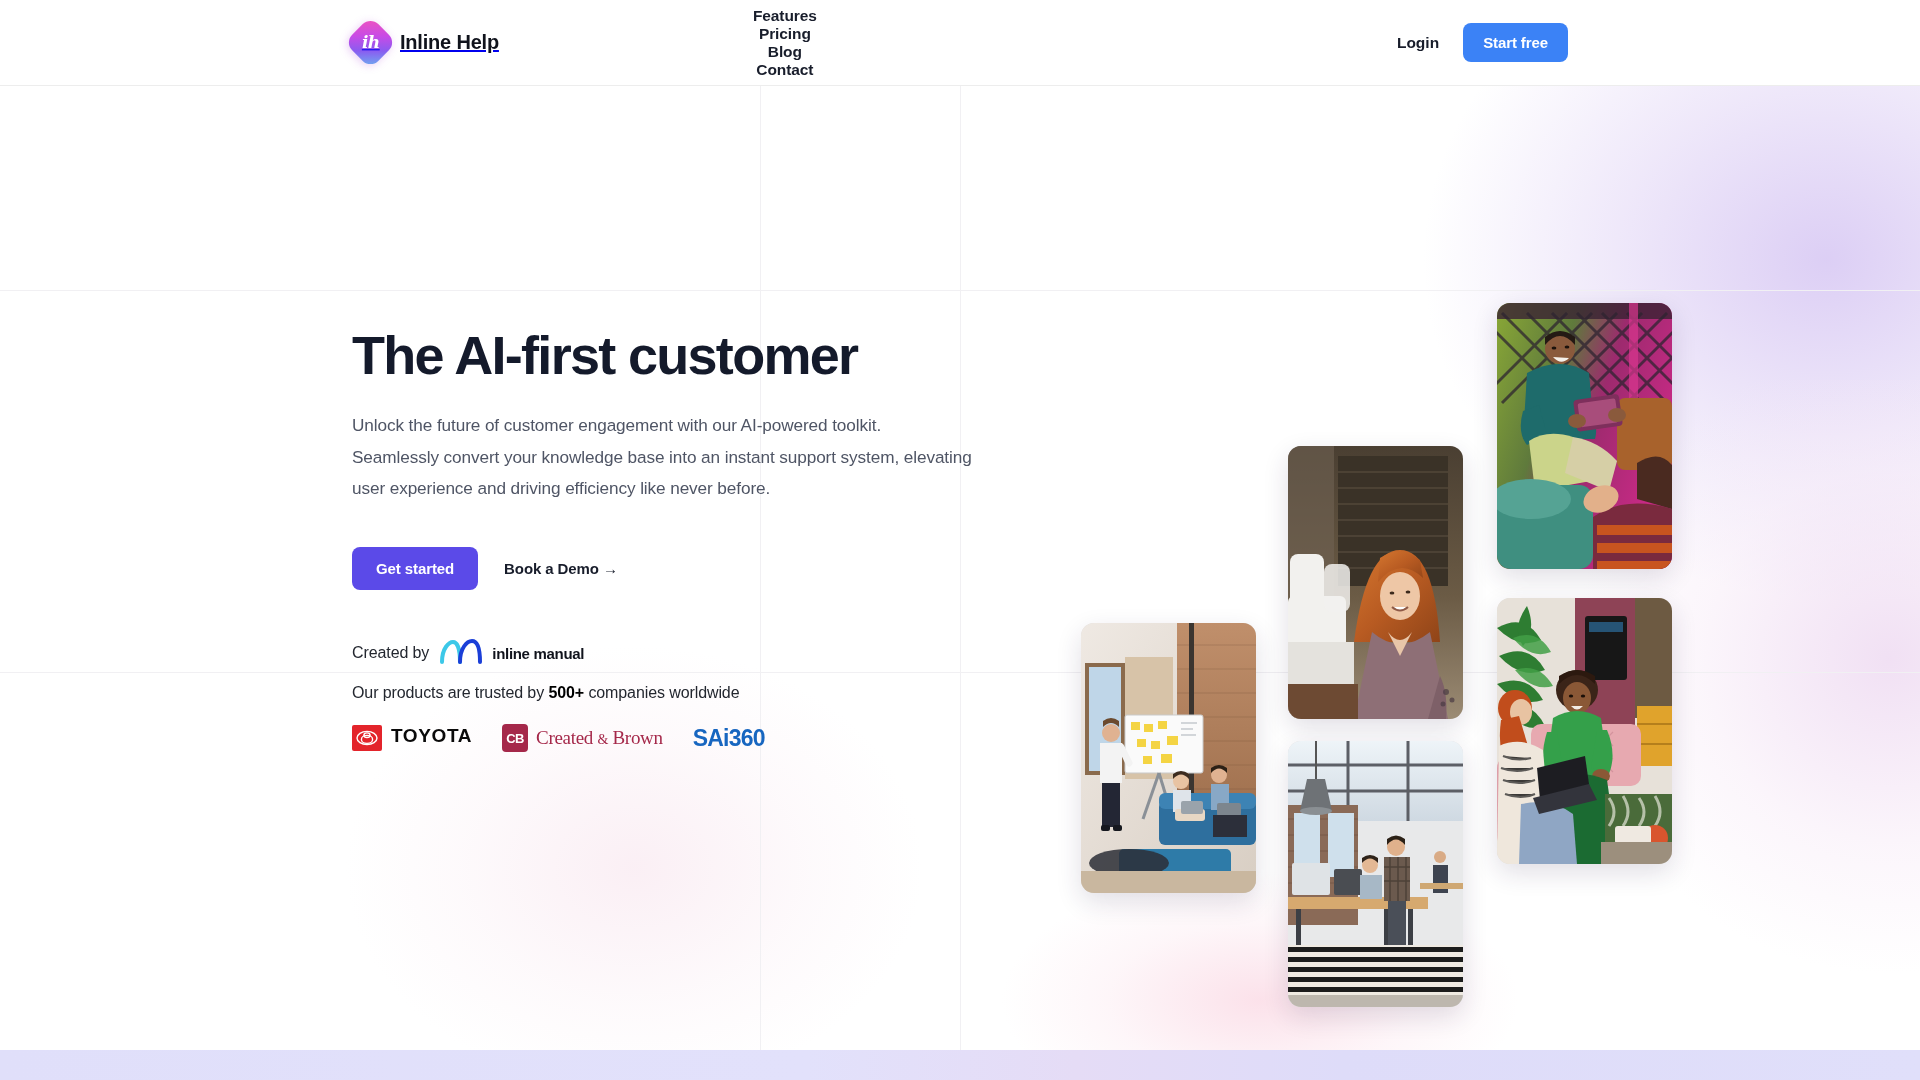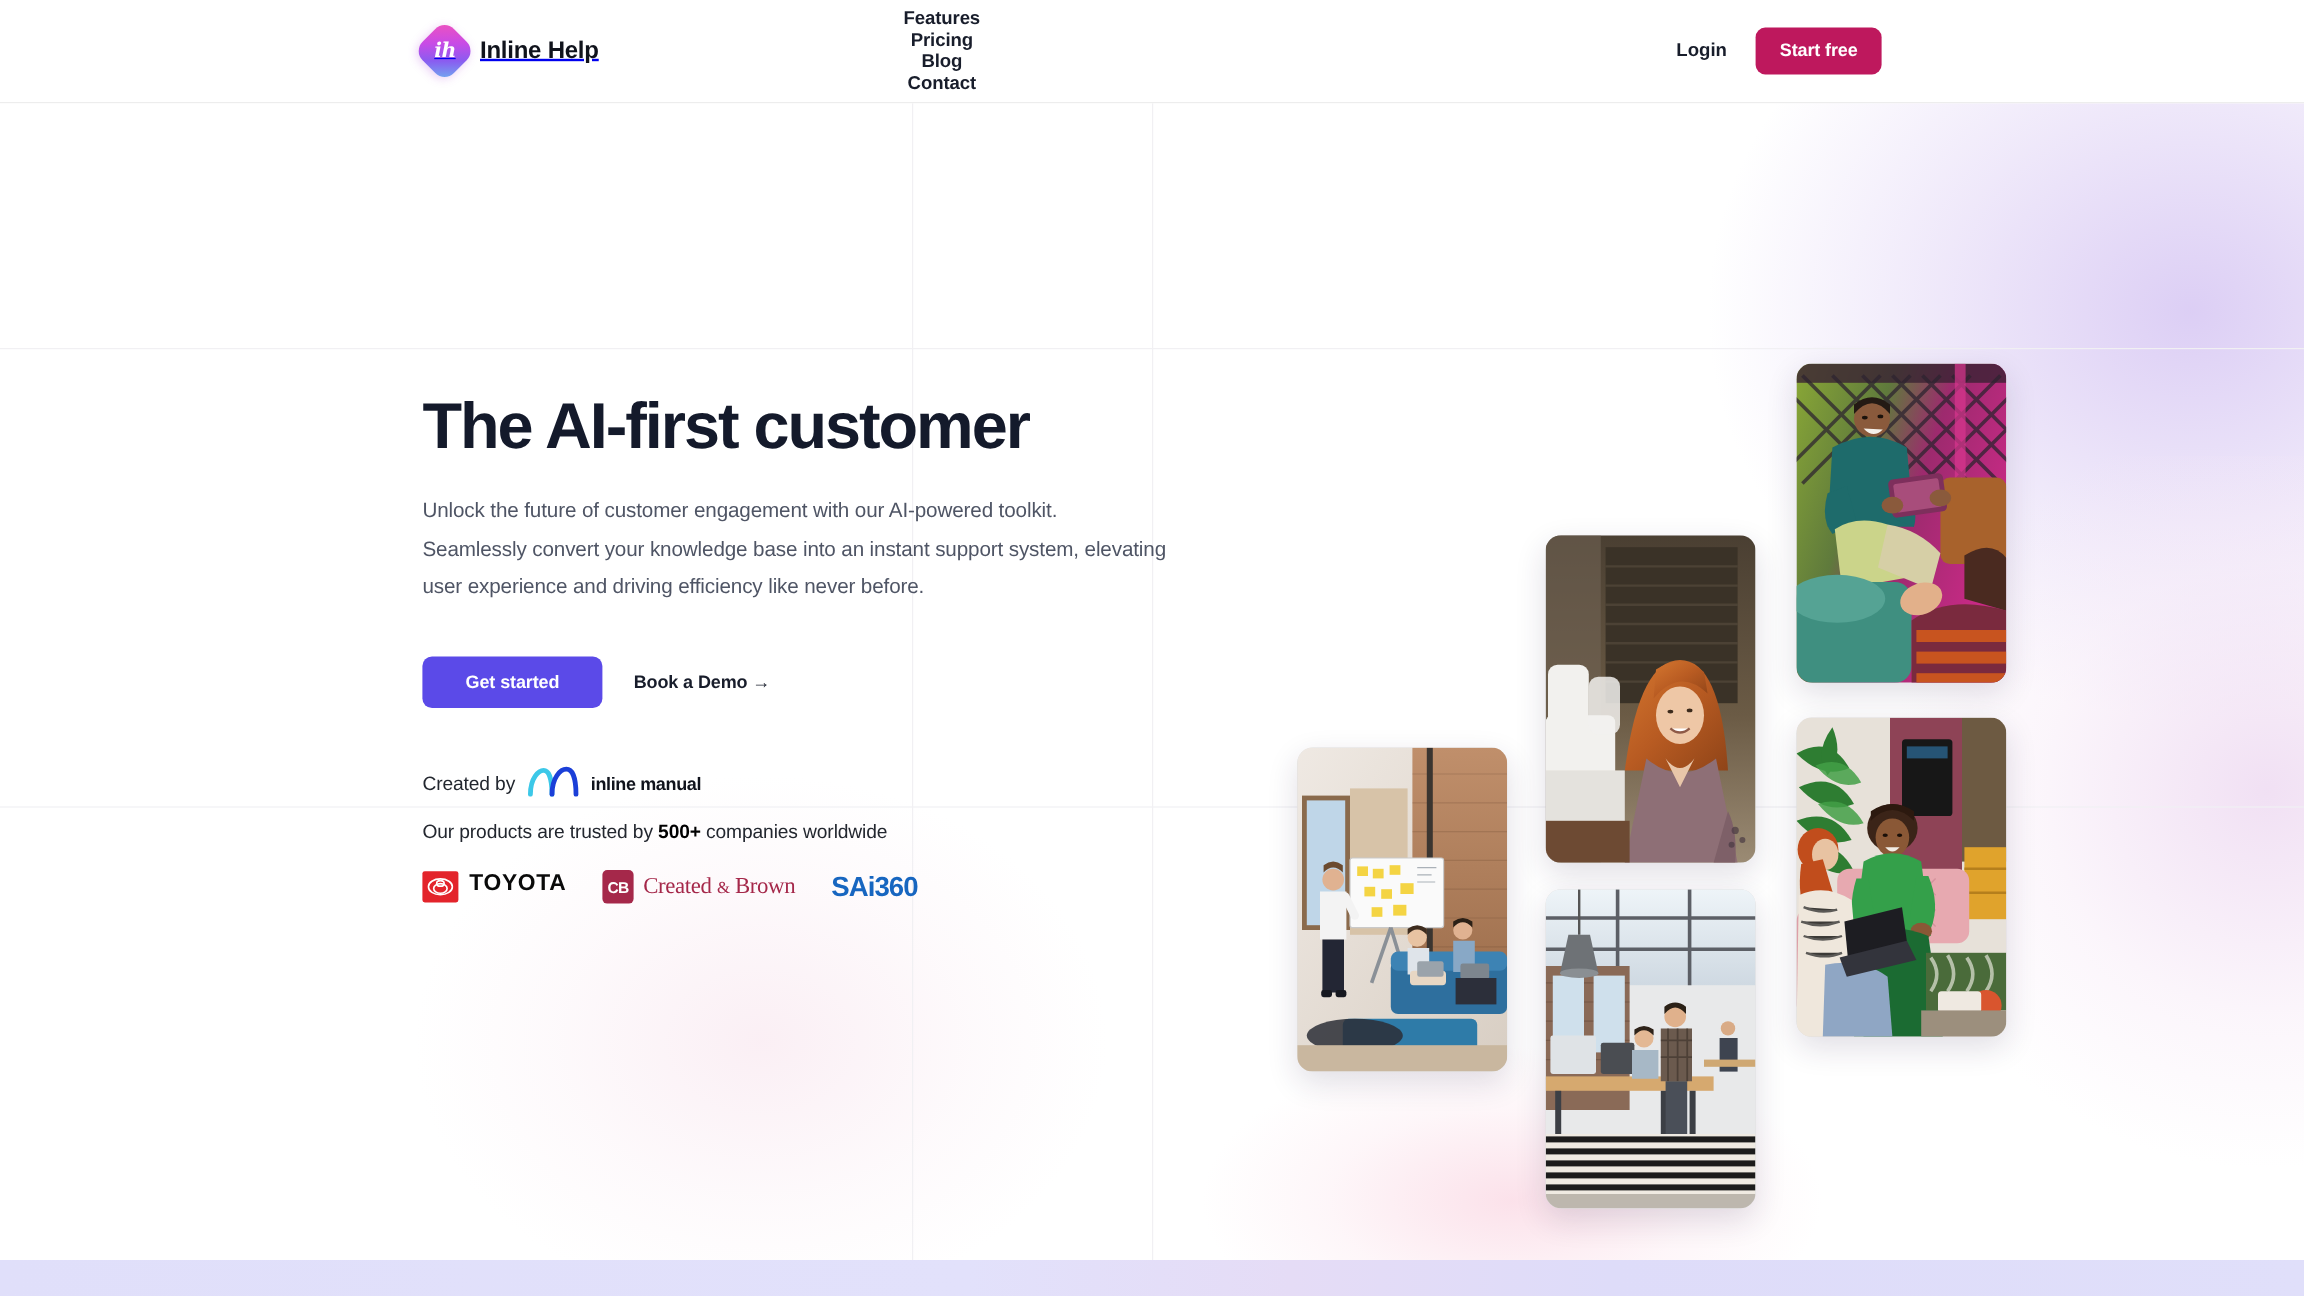--- a/index.html
+++ b/index.html
@@ -63,40 +63,40 @@
 
   .nav { display:flex; align-items:center; gap:0; margin-left:221px;flex-direction:column; }
   .nav a {
     font-size:15.5px; font-weight:700; color:#181d2b; text-decoration:none;
     padding:0 33px; letter-spacing:-.1px;
   }
 
   .header-right { margin-left:auto; margin-right:352px; display:flex; align-items:center; gap:24px; }
   .login-link { font-size:15.5px; font-weight:700; color:#181d2b; text-decoration:none; }
   .start-free {
-    background:#be185d; color:#fff; border:none; border-radius:8px;
+    background:#3b82f6; color:#fff; border:none; border-radius:8px;
     font-size:15px; font-weight:700; padding:11px 20px; cursor:pointer;
     font-family:"Liberation Sans", sans-serif; letter-spacing:-.1px;
   }
 
   
   .hero { position:relative; z-index:3; height:994px; }
   .hero-copy { position:absolute; left:352px; top:240px; width:640px; }
   h1.headline {
     font-size:54px; line-height:1.09; font-weight:800;
     color:#141a2b; letter-spacing:-1.7px;
   }
   .subtitle {
     margin-top:25px; font-size:17.2px; line-height:1.85;
     color:#4f5565; font-weight:400; letter-spacing:-.1px; max-width:620px;
   }
   .cta-row { margin-top:42px; display:flex; align-items:center; gap:26px; }
   .btn-primary {
     background:#5b4ae8; color:#fff; border:none; border-radius:8px;
-    font-size:15px; font-weight:700; padding:13px 36px; cursor:pointer;
+    font-size:15px; font-weight:700; padding:13px 24px; cursor:pointer;
     font-family:"Liberation Sans", sans-serif; letter-spacing:-.1px;
   }
   .btn-text {
     font-size:15px; font-weight:700; color:#181d2b; text-decoration:none;
     letter-spacing:-.1px;
   }
 
   .created-row { margin-top:48px; display:flex; align-items:center; gap:9px; }
   .created-label { font-size:16px; color:#23272f; letter-spacing:-.1px; }
   .im-logo { display:flex; align-items:center; gap:8px; }

